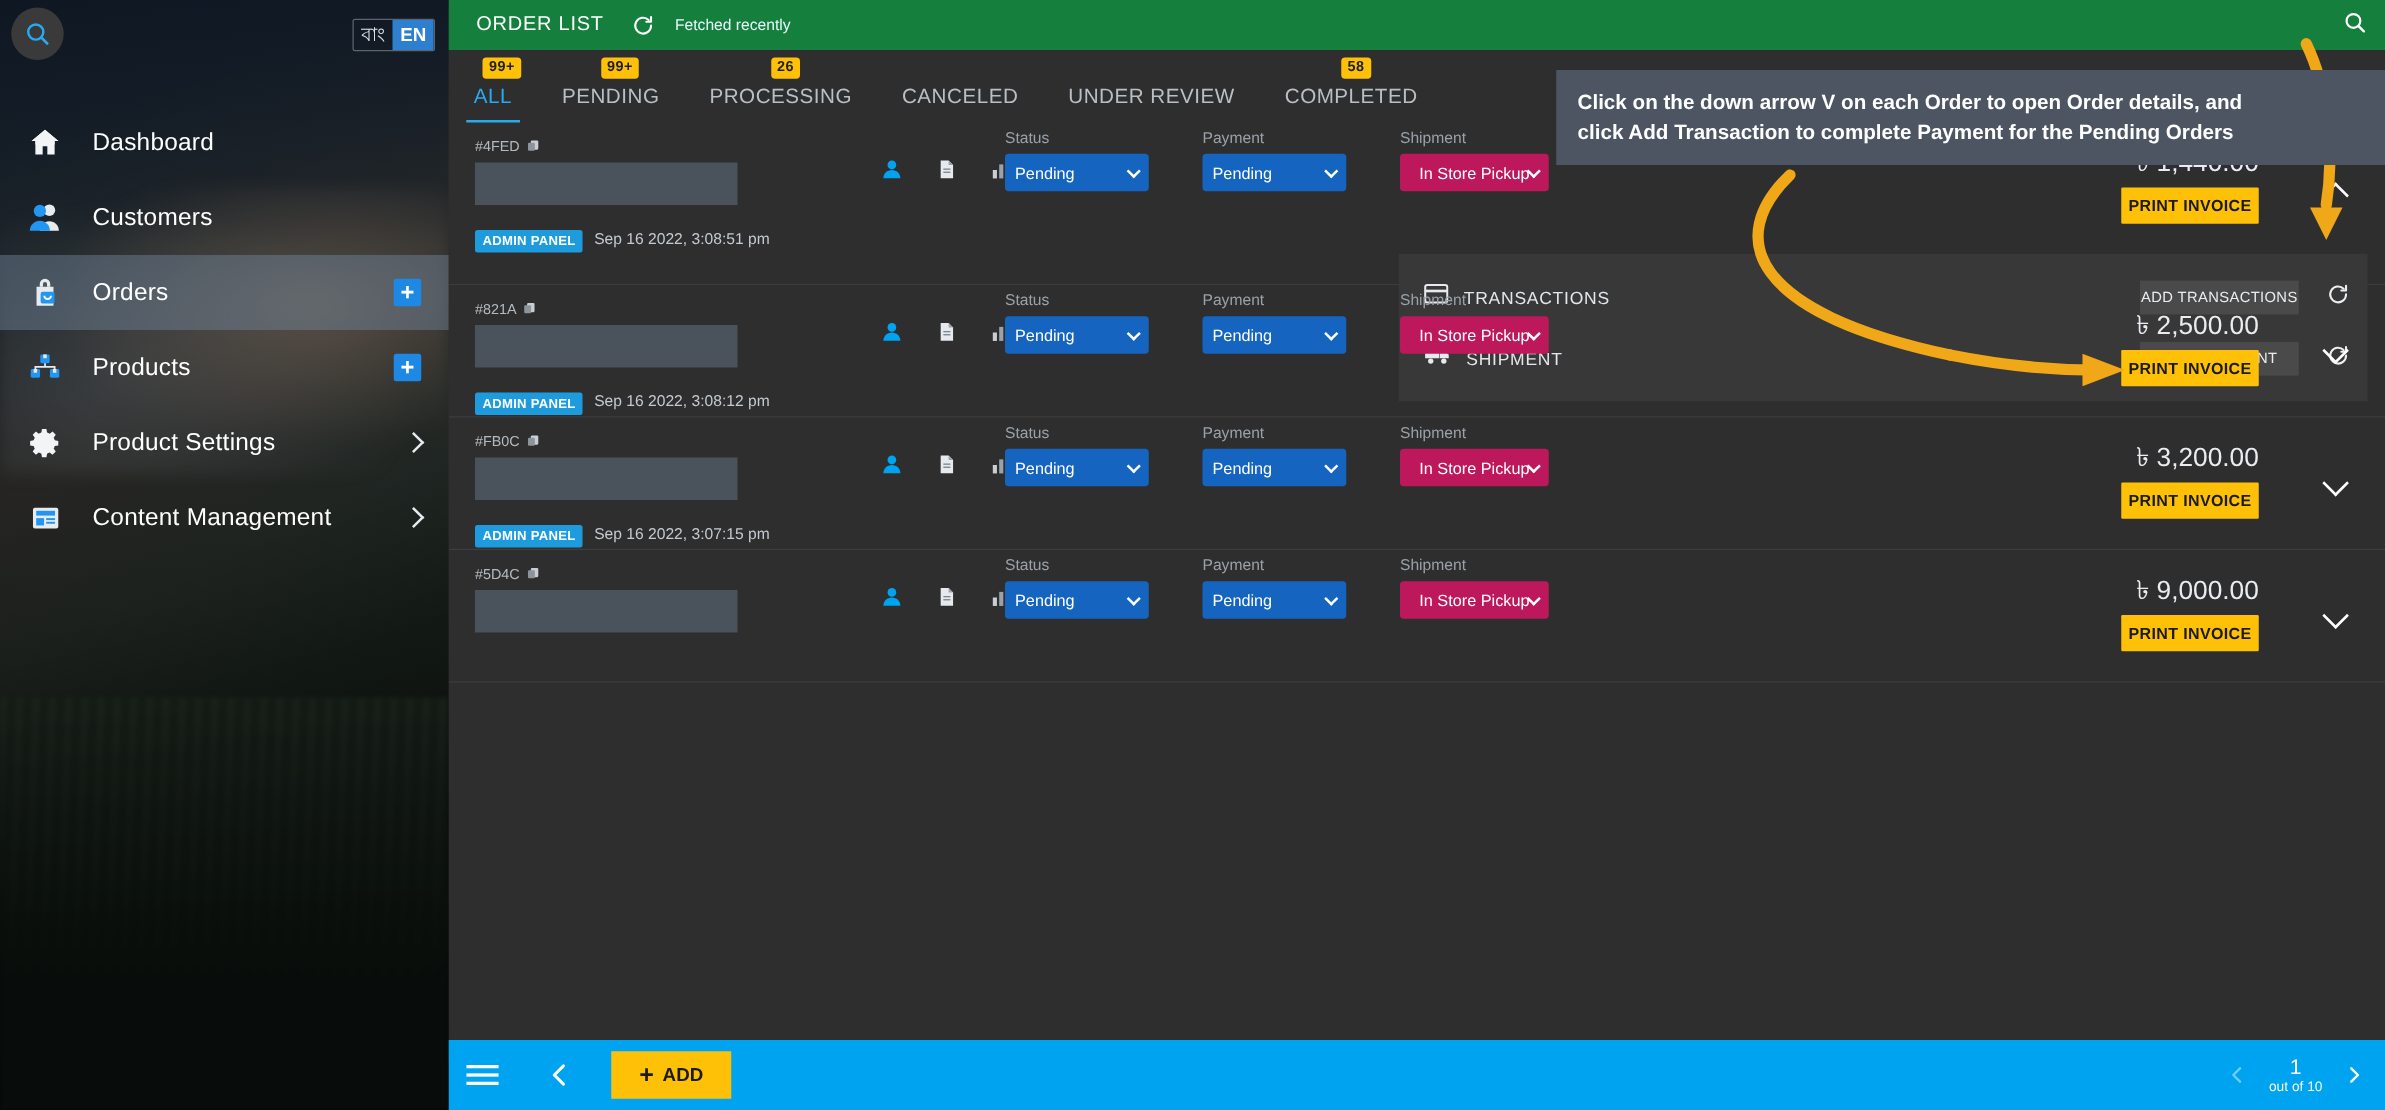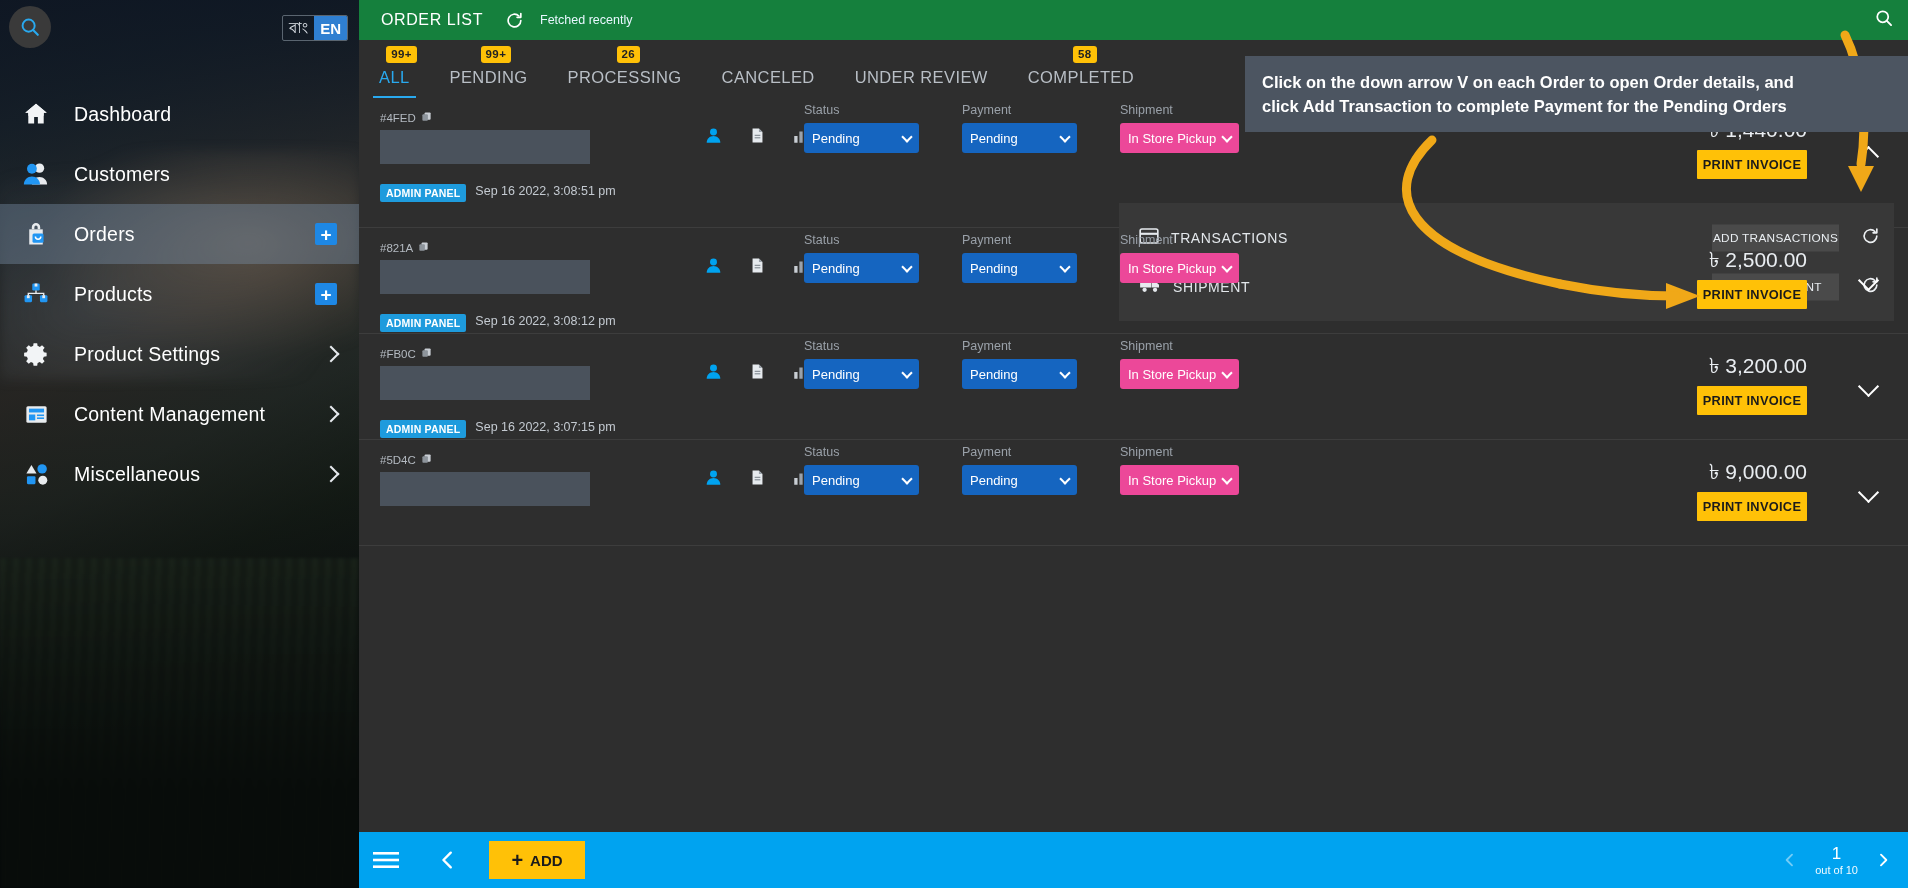--- a/index.html
+++ b/index.html
@@ -115,21 +115,21 @@
 
   .ico-row { position:absolute; left:345px; top:28px; display:flex; align-items:center; gap:26px; }
 
   .fields { position:absolute; left:445px; top:5px; display:flex; gap:43px; }
   .field-label { color:#9aa1a9; font-size:12.5px; margin-bottom:6px; }
   .sel {
     position:relative; width:115px; height:30px; border-radius:3px;
     display:flex; align-items:center; padding:0 8px; color:#fff; font-size:13px; cursor:pointer;
   }
   .sel.blue { background:#1565c0; }
-  .sel.cyan { background:#ec4899; }
+  .sel.cyan { background:#be185d;justify-content:center; }
   .sel.wide { width:119px; }
   .sel .cv { position:absolute; right:8px; top:10px; width:8px; height:8px;
     border-right:2px solid #fff; border-bottom:2px solid #fff; transform:rotate(45deg); }
 
   .amount { position:absolute; right:101px; top:16px; color:#e9edf1; font-size:21px; text-align:right; white-space:nowrap; }
   .btn-invoice {
     position:absolute; right:101px; top:52px; width:110px; height:29px; background:#ffc107;
     color:#1b1b1b; font-size:12.8px; font-weight:600; letter-spacing:.3px;
     display:flex; align-items:center; justify-content:center; border:none; cursor:pointer; border-radius:1px;
   }
@@ -285,32 +285,20 @@
             <rect x="5.3" y="6.8" width="13.4" height="3.4" fill="#2196f3"></rect>
             <rect x="5.3" y="12" width="5.6" height="5.2" fill="#2196f3"></rect>
             <rect x="12.4" y="12" width="6.3" height="1.4" fill="#2196f3"></rect>
             <rect x="12.4" y="14.6" width="6.3" height="1.4" fill="#2196f3"></rect>
           </svg>
         </span>
         <span class="nav-label">Content Management</span>
         <span class="nav-chev"></span>
       </div>
 
-      <div class="nav-item">
-        <span class="nav-ico">
-          <svg width="27" height="27" viewBox="0 0 24 24">
-            <path d="M7.5 3.5 12 11H3z" fill="#e8ebee"></path>
-            <circle cx="17" cy="7" r="4.2" fill="#2196f3"></circle>
-            <rect x="3.5" y="13.6" width="7.6" height="7" rx="1" fill="#2196f3"></rect>
-            <circle cx="17.6" cy="17" r="4" fill="#e8ebee"></circle>
-          </svg>
-        </span>
-        <span class="nav-label">Miscellaneous</span>
-        <span class="nav-chev"></span>
-      </div>
     </div>
 
   </div>
 
   <div id="topbar">
     <span class="tb-title">ORDER LIST</span>
     <span style="margin-left:22px;display:flex;">
       <svg width="19" height="19" viewBox="0 0 24 24" fill="none">
         <path d="M20 12a8 8 0 1 1-2.4-5.7" stroke="#fff" stroke-width="2.1" stroke-linecap="round"></path>
         <path d="M20 3.2V8h-4.8" stroke="#fff" stroke-width="2.1" stroke-linecap="round" stroke-linejoin="round"></path>

